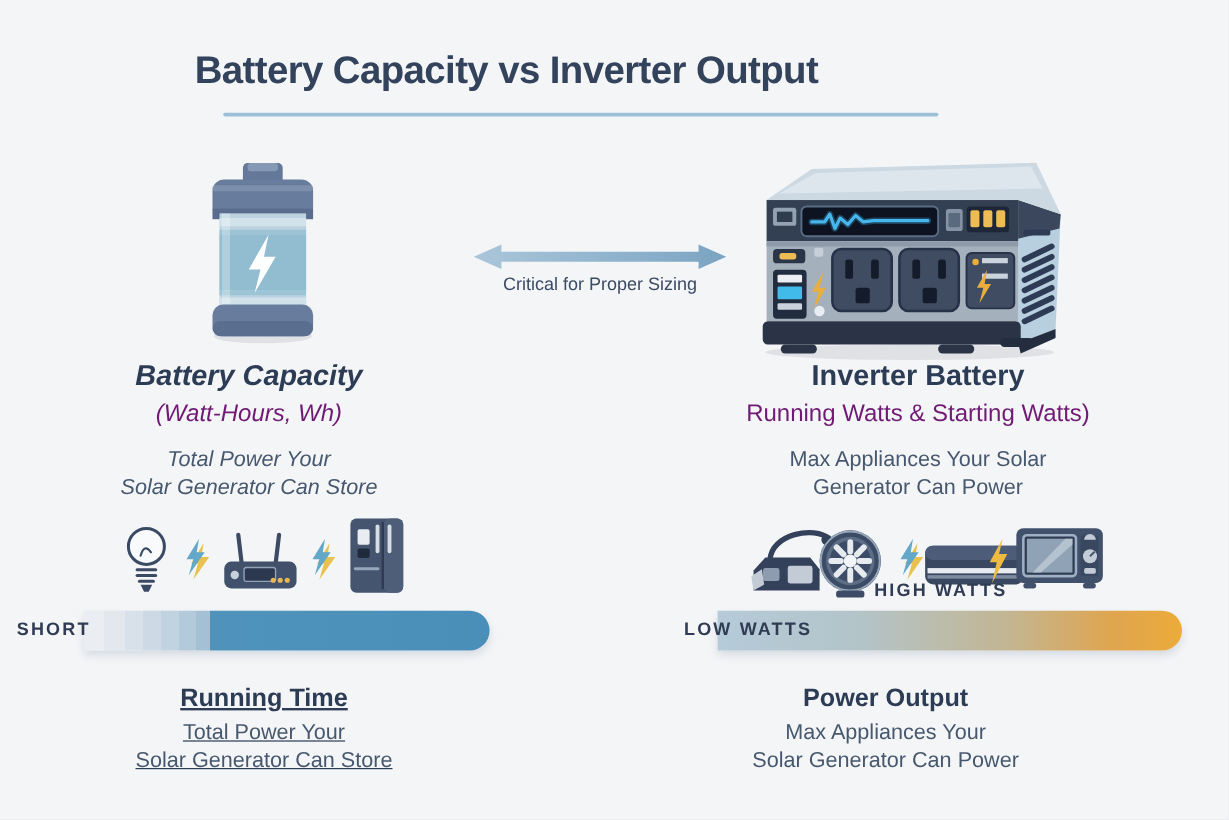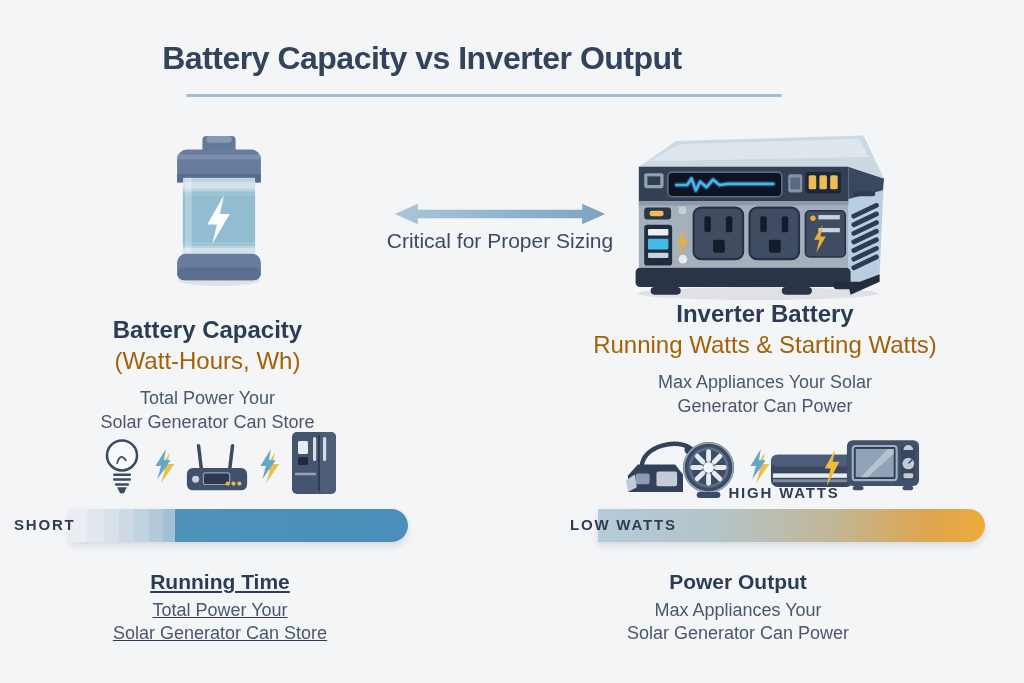--- a/index.html
+++ b/index.html
@@ -10,27 +10,27 @@
   }
   .abs{position:absolute;}
   
   .title{
     left:0;top:40px;width:844px;text-align:center;
     font-size:32px;font-weight:700;letter-spacing:-.5px;color:#33435c;
   }
   .title-underline{left:186px;top:94px;width:596px;height:3px;background:#9dc0d8;border-radius:2px;}
   
   .arrow-wrap{left:385px;top:202px;width:230px;height:24px;}
-  .arrow-label{left:385px;top:229px;width:230px;text-align:center;font-size:21px;color:#3b4b64;}
+  .arrow-label{left:385px;top:229px;width:230px;text-align:center;font-size:15px;color:#3b4b64;}
   
   .col-text{text-align:center;}
-  .left-col{left:25px;top:315px;width:365px;}
+  .left-col{left:25px;top:299px;width:365px;font-style:italic;}
   .right-col{left:555px;top:299px;width:420px;}
   .col-heading{font-size:24px;font-weight:700;color:#2c3c55;line-height:30px;}
-  .col-subheading{font-size:24px;color:#a16207;line-height:32px;}
+  .col-subheading{font-size:20px;color:#701a75;line-height:32px;}
   .col-desc{font-size:18px;color:#47586e;line-height:24px;margin-top:9px;}
   
   .bar{height:33px;border-radius:0 17px 17px 0;box-shadow:0 4px 7px rgba(110,130,155,.22);}
   .bar-left{
     left:70px;top:509px;width:338px;
     background:linear-gradient(90deg,
       #eaedf1 0%,#eaedf1 5%,
       #e2e8ee 5%,#e2e8ee 10%,
       #d8e1ea 10%,#d8e1ea 14.5%,
       #cdd9e5 14.5%,#cdd9e5 19%,

